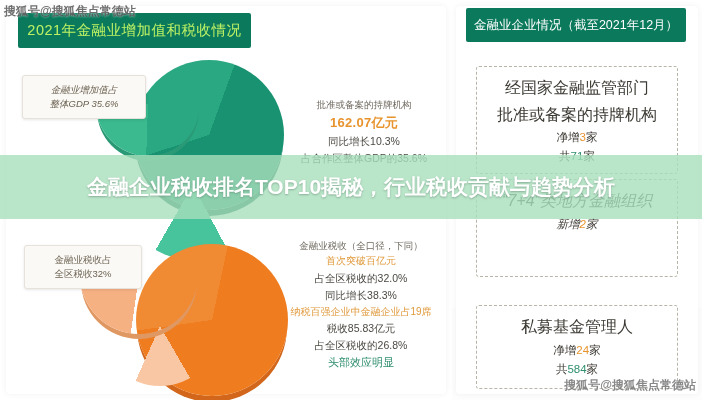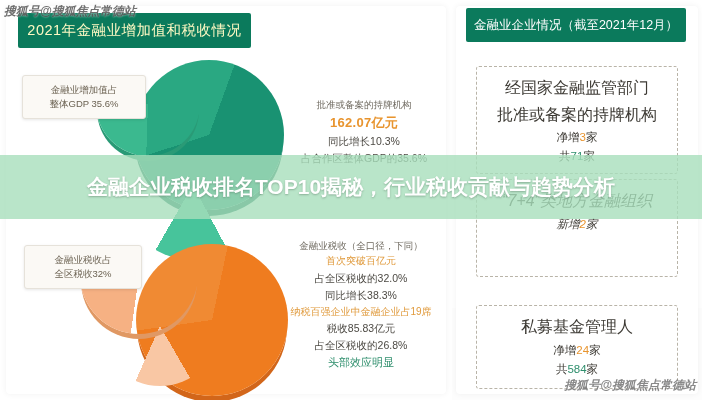--- a/index.html
+++ b/index.html
@@ -13,21 +13,21 @@
 
   
   .left-panel{ position:absolute; left:0; top:0; width:452px; height:400px;
      background:#ffffff; overflow:hidden;}
   .left-card{ position:absolute; left:6px; top:6px; width:440px; height:388px;
      background:#ffffff; border-radius:4px; box-shadow:0 0 6px rgba(0,0,0,.06);}
 
   .hdr-left{ position:absolute; left:18px; top:13px; width:233px; height:35px;
      background:#0b7a5c; border-radius:2px;
      display:flex; align-items:center; justify-content:center;
-     color:#fef9c3; font-size:14.5px; letter-spacing:.5px; white-space:nowrap;}
+     color:#bef264; font-size:14.5px; letter-spacing:.5px; white-space:nowrap;}
 
   
   .pie-wrap{position:absolute;}
   .pie-top{ left:96px; top:52px; width:215px; height:175px;}
   .pie-bot{ left:96px; top:222px; width:215px; height:178px;}
 
   .disc{position:absolute; border-radius:50%;}
   
   .t-main{ left:38px; top:8px; width:150px; height:150px;
     background:conic-gradient(from 20deg,#199272 0deg 232deg,#2aa882 232deg 360deg);
@@ -49,21 +49,21 @@
     box-shadow:0 6px 0 -1px #e09863;}
   .b-lightwedge{ left:4px; top:44px; width:120px; height:120px;
     background:conic-gradient(from 150deg,#f9c7a4 0deg 54deg,rgba(0,0,0,0) 54deg 360deg);}
 
   
   .callout{ position:absolute; background:#fbf9f5;
      border:1px solid #e6e2da; border-radius:3px;
      box-shadow:0 1px 3px rgba(0,0,0,.10);
      padding:7px 10px; text-align:center; line-height:1.45;
      color:#6b6252; font-size:9.5px; white-space:nowrap;}
-  .callout-1{ left:22px; top:75px; width:124px;}
+  .callout-1{ left:22px; top:75px; width:124px;font-style:italic;}
   .callout-2{ left:24px; top:245px; width:118px;}
   .callout span{display:block;}
 
   
   .stats{ position:absolute; text-align:center; line-height:1.62; white-space:nowrap;}
   .stats-top{ left:278px; top:97px; width:172px;}
   .stats-bot{ left:270px; top:238px; width:182px;}
   .s-lbl{ font-size:9.5px; color:#6f6a60;}
   .s-big{ font-size:13px; color:#e8942e; font-weight:bold; letter-spacing:.3px;}
   .s-mid{ font-size:10.5px; color:#4d4a44;}
@@ -96,21 +96,21 @@
   .overlay{ position:absolute; left:0; top:155px; width:702px; height:64px;
      background:rgba(168,222,188,.80); z-index:40;
      display:flex; align-items:center; justify-content:center;}
   .overlay-txt{ width:620px; text-align:center; color:#ffffff;
      font-size:21px; font-weight:bold; line-height:1.34;
      text-shadow:0 1px 2px rgba(80,110,90,.45);}
 
   
   .wm{ position:absolute; z-index:60; color:rgba(70,70,70,.78);
      font-size:12px; font-weight:bold; white-space:nowrap;
-     text-shadow:0 0 2px rgba(255,255,255,.8);font-style:italic;}
+     text-shadow:0 0 2px rgba(255,255,255,.8);}
   .wm-tl{ left:4px; top:3px;}
   .wm-br{ right:6px; bottom:6px; color:rgba(90,90,90,.72);}
 </style>
 </head>
 <body>
 
 <div class="stage">
 
   <div class="left-panel">
     <div class="left-card"></div>

